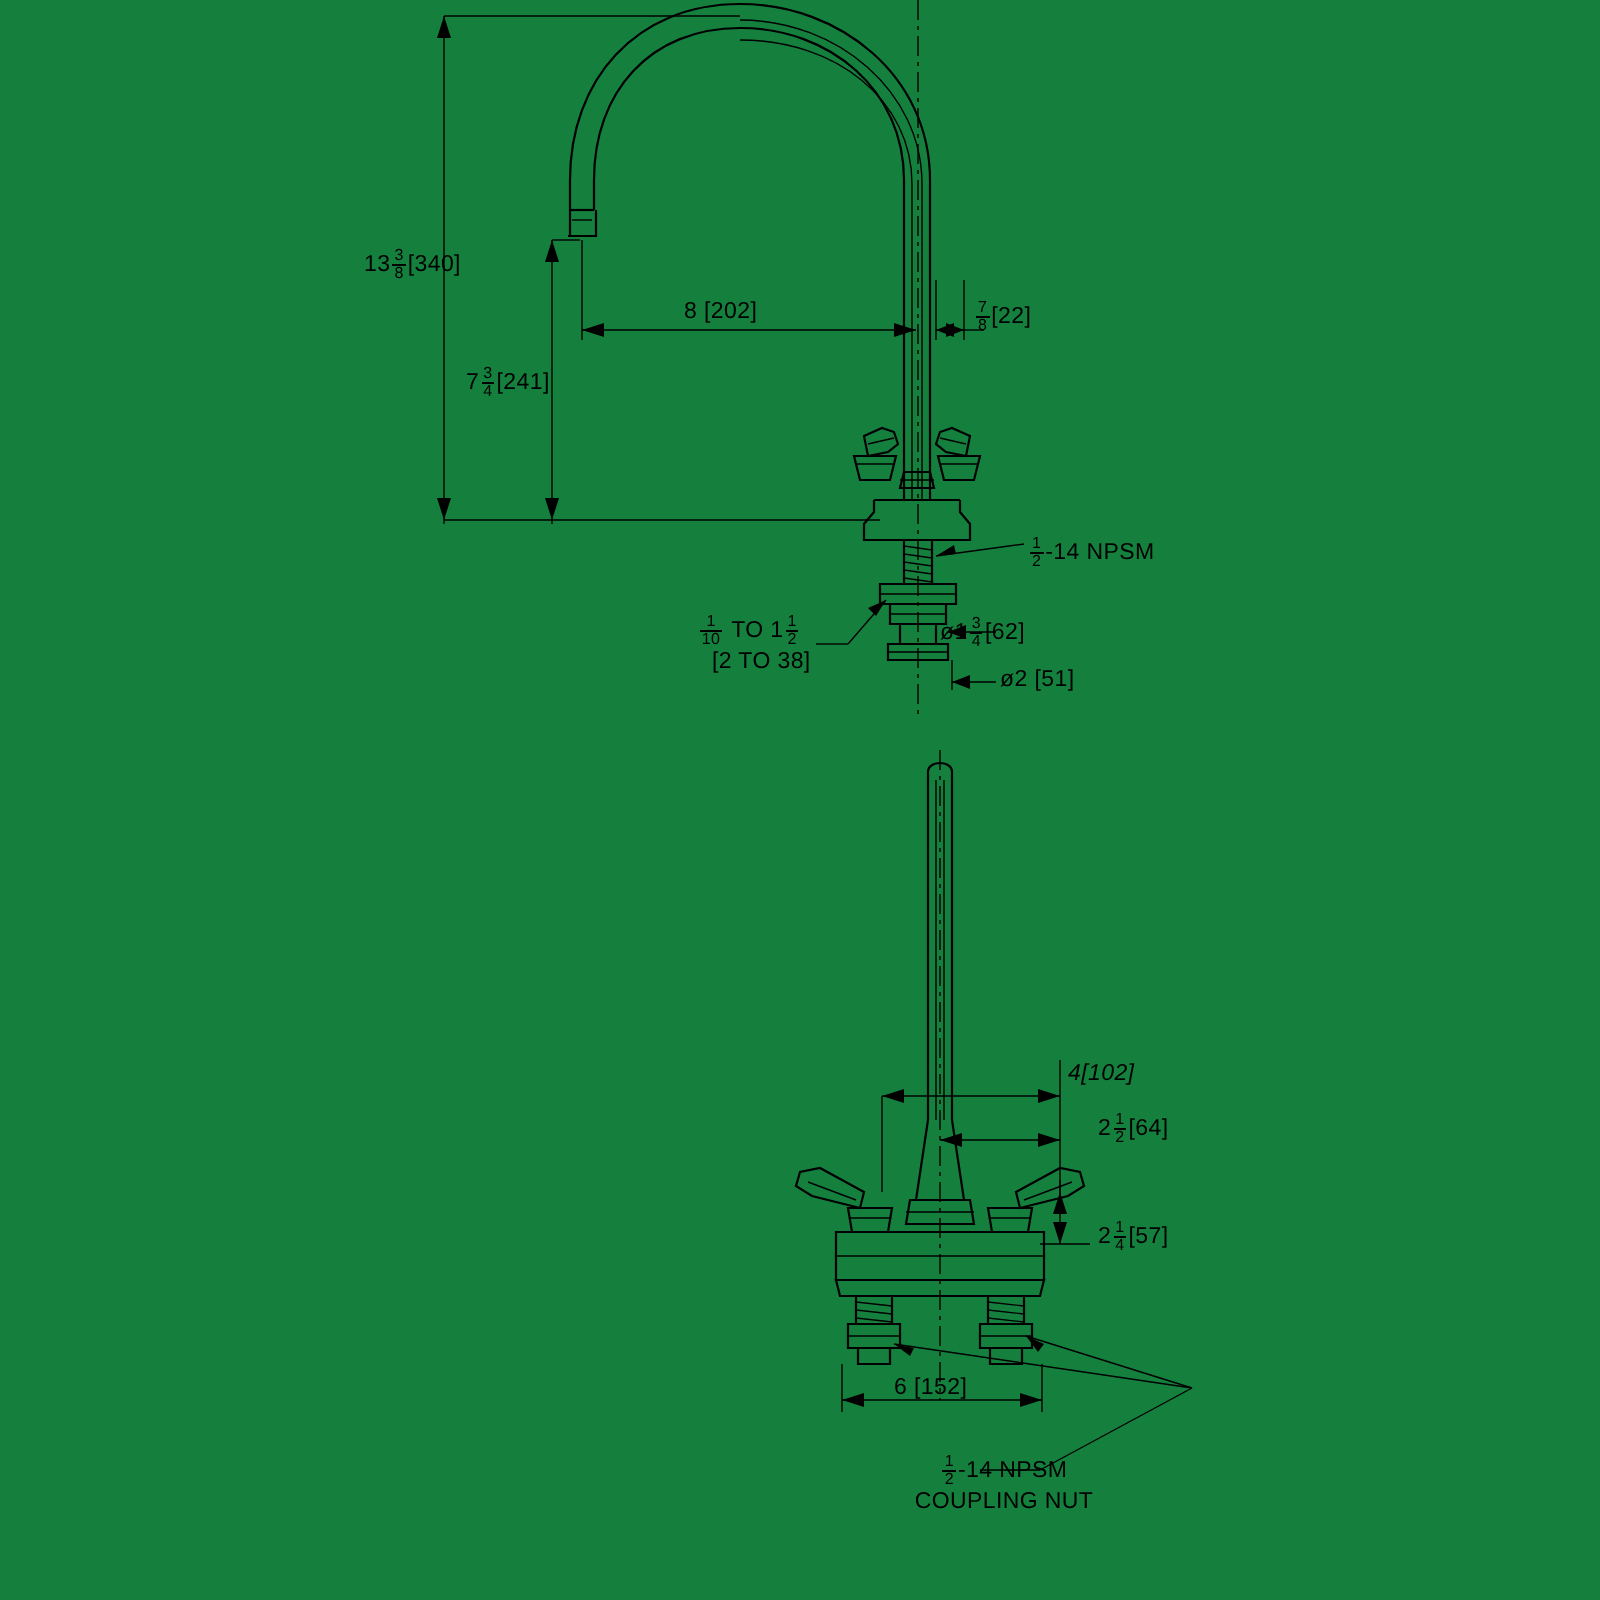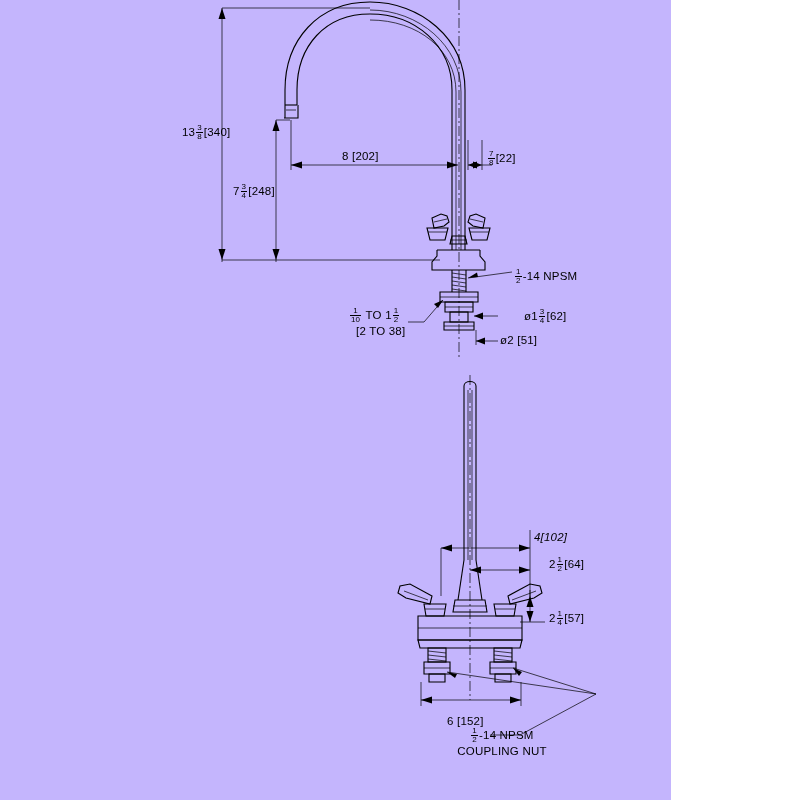--- a/index.html
+++ b/index.html
@@ -9,23 +9,23 @@
   }
   body {
     width: 800px;
     height: 800px;
     font-family: "Liberation Sans", sans-serif;
     color: #000000;
     overflow: hidden;
   }
   #sheet {
     position: relative;
-    width: 671px;
+    width: 800px;
     height: 800px;
-    background: #c4b5fd;
+    background: #15803d;
   }
   svg.drawing {
     position: absolute;
     left: 0;
     top: 0;
     width: 800px;
     height: 800px;
   }
   .dimlabel {
     position: absolute;
@@ -251,36 +251,36 @@
       <line class="thin" x1="490" y1="735" x2="520" y2="735"></line>
 
     </g>
   </svg>
 
   <div class="dimlabel" style="left:182px; top:124px;">
     <span class="whole">13</span><span class="frac"><span class="num">3</span><span class="den">8</span></span><span class="whole">[340]</span>
   </div>
 
   <div class="dimlabel" style="left:233px; top:183px;">
-    <span class="whole">7</span><span class="frac"><span class="num">3</span><span class="den">4</span></span><span class="whole">[248]</span>
+    <span class="whole">7</span><span class="frac"><span class="num">3</span><span class="den">4</span></span><span class="whole">[241]</span>
   </div>
 
   <div class="dimlabel" style="left:342px; top:150px;">
     <span class="whole">8</span>&nbsp;<span class="whole">[202]</span>
   </div>
 
   <div class="dimlabel" style="left:487px; top:150px;">
     <span class="frac"><span class="num">7</span><span class="den">8</span></span><span class="whole">[22]</span>
   </div>
 
   <div class="dimlabel" style="left:514px; top:268px;">
     <span class="frac"><span class="num">1</span><span class="den">2</span></span><span class="whole">-14 NPSM</span>
   </div>
 
-  <div class="dimlabel" style="left:524px; top:308px;">
+  <div class="dimlabel" style="left:470px; top:308px;">
     <span class="whole">ø1</span><span class="frac"><span class="num">3</span><span class="den">4</span></span><span class="whole">[62]</span>
   </div>
 
   <div class="dimlabel" style="left:500px; top:334px;text-align:center;">
     <span class="whole">ø2</span>&nbsp;<span class="whole">[51]</span>
   </div>
 
   <div class="dimlabel" style="left:344px; top:307px; text-align:center;">
     <div>
       <span class="frac"><span class="num">1</span><span class="den">10</span></span><span class="whole">&nbsp;</span><span class="whole">TO</span><span class="whole">&nbsp;</span><span class="whole">1</span><span class="frac"><span class="num">1</span><span class="den">2</span></span>
@@ -293,21 +293,21 @@
   </div>
 
   <div class="dimlabel" style="left:549px; top:556px;">
     <span class="whole">2</span><span class="frac"><span class="num">1</span><span class="den">2</span></span><span class="whole">[64]</span>
   </div>
 
   <div class="dimlabel" style="left:549px; top:610px;">
     <span class="whole">2</span><span class="frac"><span class="num">1</span><span class="den">4</span></span><span class="whole">[57]</span>
   </div>
 
-  <div class="dimlabel" style="left:447px; top:688px;margin-top:27px;">
+  <div class="dimlabel" style="left:447px; top:688px;">
     <span class="whole">6</span>&nbsp;<span class="whole">[152]</span>
   </div>
 
   <div class="dimlabel" style="left:437px; top:727px; text-align:center; width:130px;">
     <div>
       <span class="frac"><span class="num">1</span><span class="den">2</span></span><span class="whole">-14 NPSM</span>
     </div>
     <div class="whole" style="margin-top:1px;">COUPLING NUT</div>
   </div>
 

